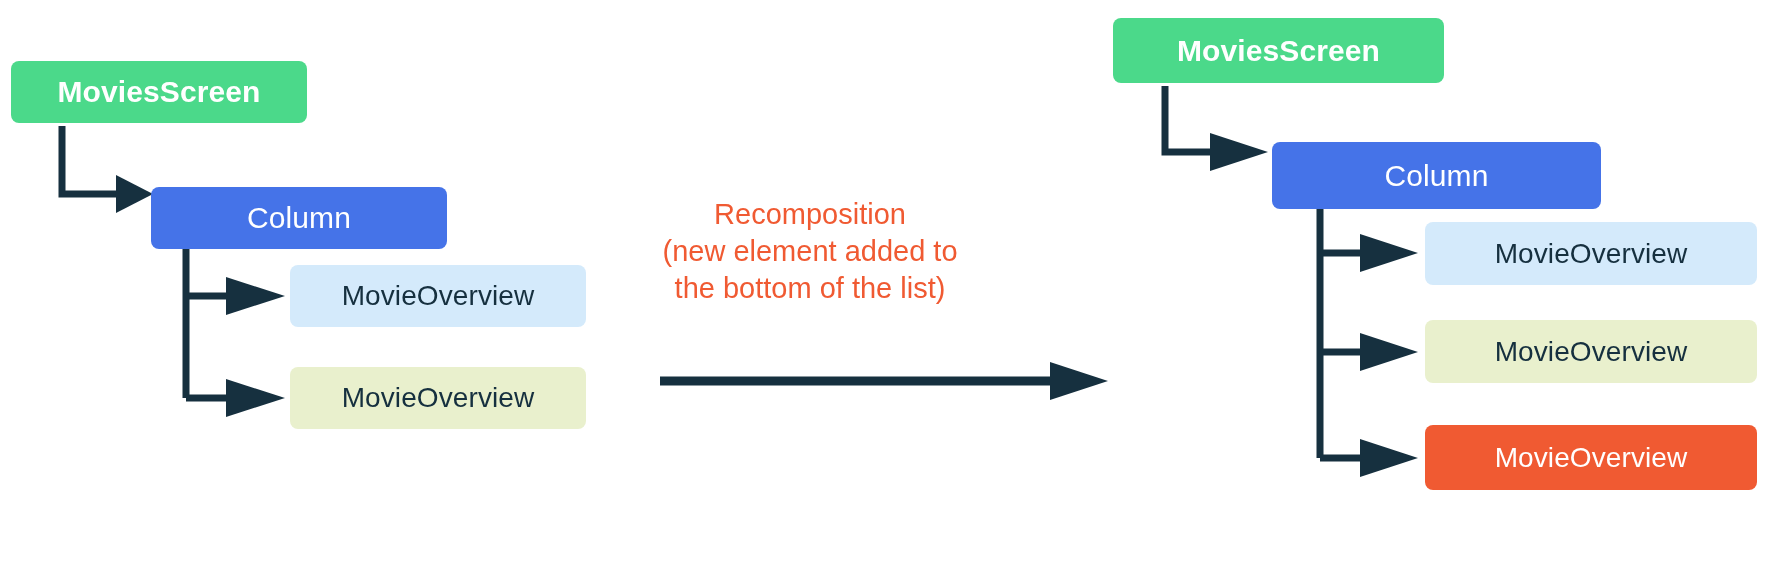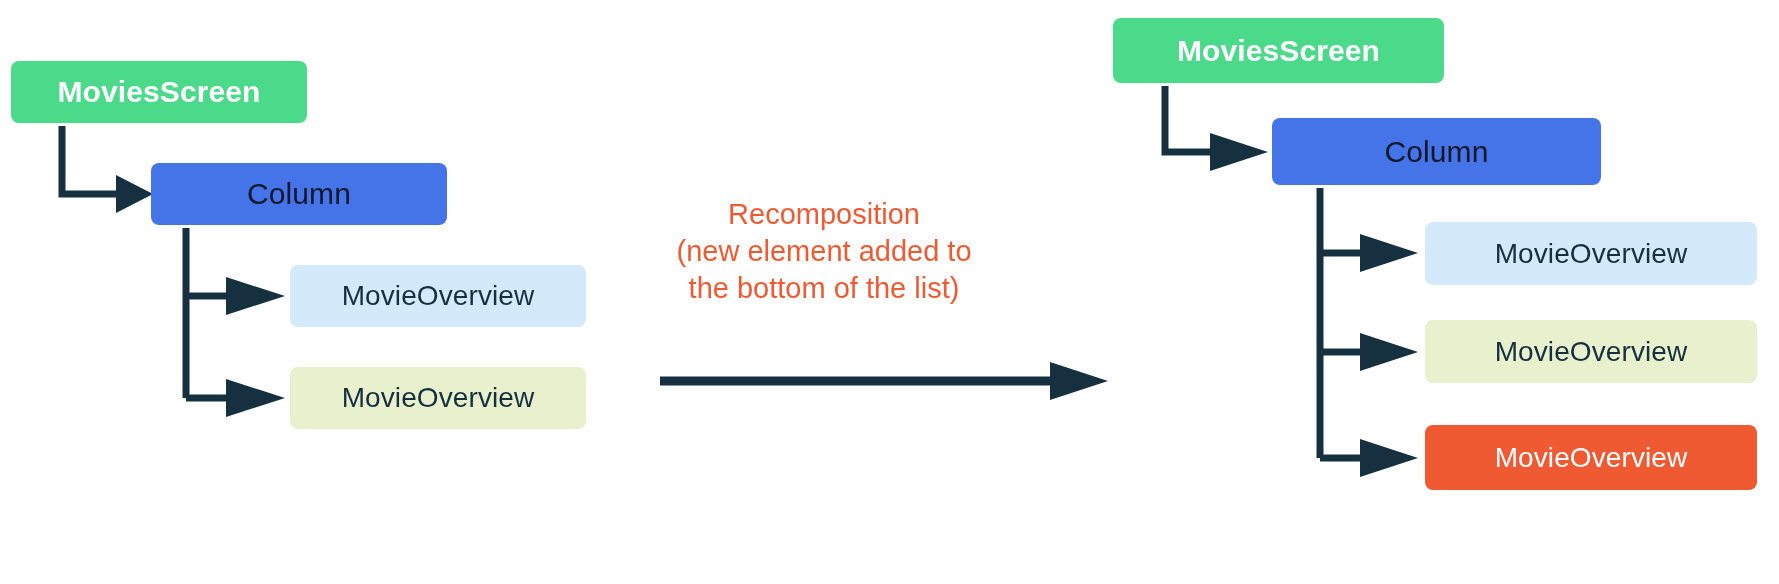--- a/index.html
+++ b/index.html
@@ -22,21 +22,21 @@
     position: absolute;
     border-radius: 8px;
     display: flex;
     align-items: center;
     justify-content: center;
     box-sizing: border-box;
     white-space: nowrap;
     letter-spacing: 0.1px;
   }
   .node-green  { background: #4BD98A; color: #ffffff; font-weight: bold; }
-  .node-blue   { background: #4573E8; color: #0f172a; }
+  .node-blue   { background: #4573E8; color: #ffffff; margin-top: 24px; }
   .node-ltblue { background: #D4EAFB; color: #16303F; }
   .node-ltyell { background: #E9F0CD; color: #16303F; }
   .node-orange { background: #F05A32; color: #ffffff; }
 
   .connector-svg {
     position: absolute;
     left: 0;
     top: 0;
     width: 1779px;
     height: 584px;
@@ -87,21 +87,21 @@
 
     <path class="conn-path" d="M 186 398 L 228 398"></path>
     <polygon class="conn-head" points="226,379 285,398 226,417"></polygon>
   </svg>
 
   <div class="node-box node-green" id="b0" style="left: 11px; top: 61px; width: 296px; height: 62px; font-size: 30px;">MoviesScreen</div>
   <div class="node-box node-blue" id="b1" style="left: 151px; top: 163px; width: 296px; height: 62px; font-size: 30px;">Column</div>
   <div class="node-box node-ltblue" id="b2" style="left: 290px; top: 265px; width: 296px; height: 62px; font-size: 28px;">MovieOverview</div>
   <div class="node-box node-ltyell" id="b3" style="left: 290px; top: 367px; width: 296px; height: 62px; font-size: 28px;">MovieOverview</div>
 
-  <div class="transition-label" id="trans-label" style="left: 664px; top: 196px; width: 320px; font-size: 29px; color: rgb(240, 90, 50);">Recomposition
+  <div class="transition-label" id="trans-label" style="left: 650px; top: 196px; width: 320px; font-size: 29px; color: rgb(240, 90, 50);">Recomposition
 (new element added to
 the bottom of the list)</div>
 
   <svg class="transition-arrow-svg" style="left:650px; top:358px; width:470px; height:46px;" viewBox="0 0 470 46">
     <line class="big-arrow-line" x1="10" y1="23" x2="405" y2="23"></line>
     <polygon class="big-arrow-head" points="400,4 458,23 400,42"></polygon>
   </svg>
 
   <svg class="connector-svg" viewBox="0 0 1779 584">
 

